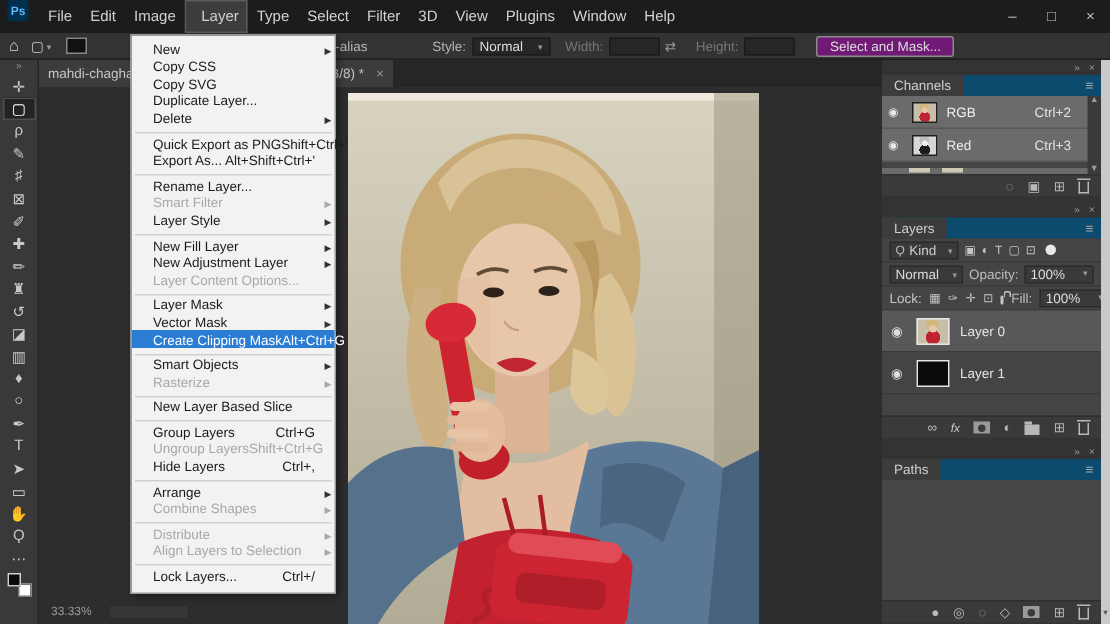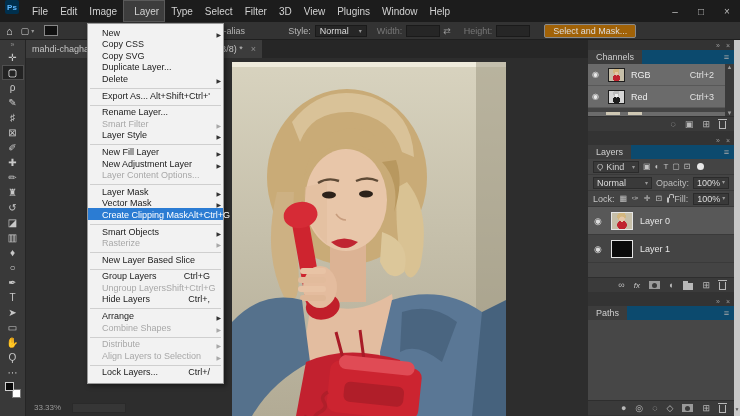--- a/index.html
+++ b/index.html
@@ -19,21 +19,21 @@
   .optionsbar { position:absolute; left:0; top:22px; width:740px; height:18px; background:#333; border-bottom:1px solid #1f1f1f; display:flex; align-items:center; font-size:9px; z-index:5; }
   .opt-home { color:#d5d5d5; font-size:11px; margin:0 8px 0 6px; }
   .opt-tool { display:flex; align-items:center; gap:2px; color:#cfcfcf; margin-right:10px; }
   .opt-tool .chev { font-size:6px; color:#999; }
   .opt-swatch { width:14px; height:11px; background:#111; border:1px solid #888; margin-right:8px; }
   .opt-label { color:#b5b5b5; margin:0 4px 0 10px; white-space:nowrap; }
   .opt-label.dim { color:#777; }
   .opt-select { background:#262626; border:1px solid #1a1a1a; color:#ddd; height:12px; display:flex; align-items:center; padding:0 4px; min-width:52px; justify-content:space-between; }
   .opt-field { background:#262626; border:1px solid #1a1a1a; width:34px; height:12px; }
   .opt-swap { color:#9a9a9a; font-size:9px; margin:0 3px; }
-  .opt-btn { border:1px solid #8a8a8a; border-radius:2px; color:#ddd; padding:1px 8px; margin-left:14px; background:#a16207; white-space:nowrap; }
+  .opt-btn { border:1px solid #8a8a8a; border-radius:2px; color:#ddd; padding:1px 8px; margin-left:14px; background:#701a75; white-space:nowrap; }
   .anti-alias-wrap { position:absolute; left:198px; display:flex; align-items:center; }
 
   
   .toolbar { position:absolute; left:0; top:40px; width:26px; height:376px; background:#393939; border-right:1px solid #252525; display:flex; flex-direction:column; align-items:center; z-index:4; }
   .tb-more { color:#8f8f8f; font-size:7px; height:10px; line-height:10px; }
   .tool { width:22px; height:15px; display:flex; align-items:center; justify-content:center; font-size:10px; color:#c8c8c8; }
   .tool.selected { background:#232323; box-shadow:inset 0 0 0 1px #4f4f4f; color:#fff; }
   .tb-colors { position:relative; width:16px; height:16px; margin-top:2px; }
   .tb-colors .bg-swatch { position:absolute; right:0; bottom:0; width:9px; height:9px; background:#fff; border:1px solid #777; }
   .tb-colors .fg-swatch { position:absolute; left:0; top:0; width:9px; height:9px; background:#0a0a0a; border:1px solid #cfcfcf; }
@@ -89,21 +89,21 @@
   .lay-filter { height:16px; display:flex; align-items:center; gap:4px; padding:0 5px; background:#444; border-bottom:1px solid #393939; color:#cfcfcf; }
   .lay-filter .kindbox { background:#3a3a3a; border:1px solid #2b2b2b; height:12px; display:flex; align-items:center; gap:3px; padding:0 3px; width:46px; }
   .lay-filter .kindbox .q { font-size:8px; color:#bbb; }
   .lay-filter .kindbox .chev { margin-left:auto; font-size:6px; color:#999; }
   .lay-filter .fic { font-size:8px; color:#c4c4c4; }
   .lay-filter .fdot { width:7px; height:7px; border-radius:50%; background:#e8e8e8; margin-left:2px; }
   .lay-blend { height:16px; display:flex; align-items:center; gap:4px; padding:0 5px; background:#444; border-bottom:1px solid #393939; }
   .blendbox { background:#3a3a3a; border:1px solid #2b2b2b; height:12px; width:62px; display:flex; align-items:center; justify-content:space-between; padding:0 3px; color:#ddd; }
   .blendbox .chev, .pctbox .chev { font-size:6px; color:#999; }
   .pct-label { color:#bdbdbd; }
-  .pctbox { background:#3a3a3a; border:1px solid #2b2b2b; height:12px; display:flex; align-items:flex-start; gap:2px; padding:0 3px; color:#ddd; }
+  .pctbox { background:#3a3a3a; border:1px solid #2b2b2b; height:12px; display:flex; align-items:flex-start; gap:12px; padding:0 3px; color:#ddd; }
   .lay-lock { height:16px; display:flex; align-items:center; gap:5px; padding:0 5px; background:#444; border-bottom:1px solid #393939; color:#c4c4c4; }
   .lay-lock .lic { font-size:8px; }
   .lock-icon { width:7px; height:6px; border:1px solid #c4c4c4; border-radius:1px; position:relative; margin-top:3px; }
   .lock-icon::before { content:""; position:absolute; left:1px; top:-4px; width:3px; height:3px; border:1px solid #c4c4c4; border-bottom:none; border-radius:2px 2px 0 0; }
   .lay-rows { background:#444; }
   .layer-row { height:28px; display:flex; align-items:center; gap:7px; padding:0 6px; background:#444; border-bottom:1px solid #3a3a3a; }
   .layer-row.selected { background:#585858; }
   .layer-row .eye { color:#dcdcdc; font-size:9px; width:10px; }
   .layer-row .thumb { width:22px; height:18px; border:1px solid #e6e6e6; }
   .layer-row .nm { color:#e5e5e5; }
@@ -416,20 +416,25 @@
       <span class="sc"></span>
       <span class="ar">▶</span>
     </div>
 
     <div class="lm-item separator">
       
       
       
     </div>
 
+    <div class="lm-item">
+      <span class="lbl">Quick Export as PNG</span>
+      <span class="sc">Shift+Ctrl+'</span>
+      <span class="ar"></span>
+    </div>
 
     <div class="lm-item">
       <span class="lbl">Export As...</span>
       <span class="sc">Alt+Shift+Ctrl+'</span>
       <span class="ar"></span>
     </div>
 
     <div class="lm-item separator">
       
       

